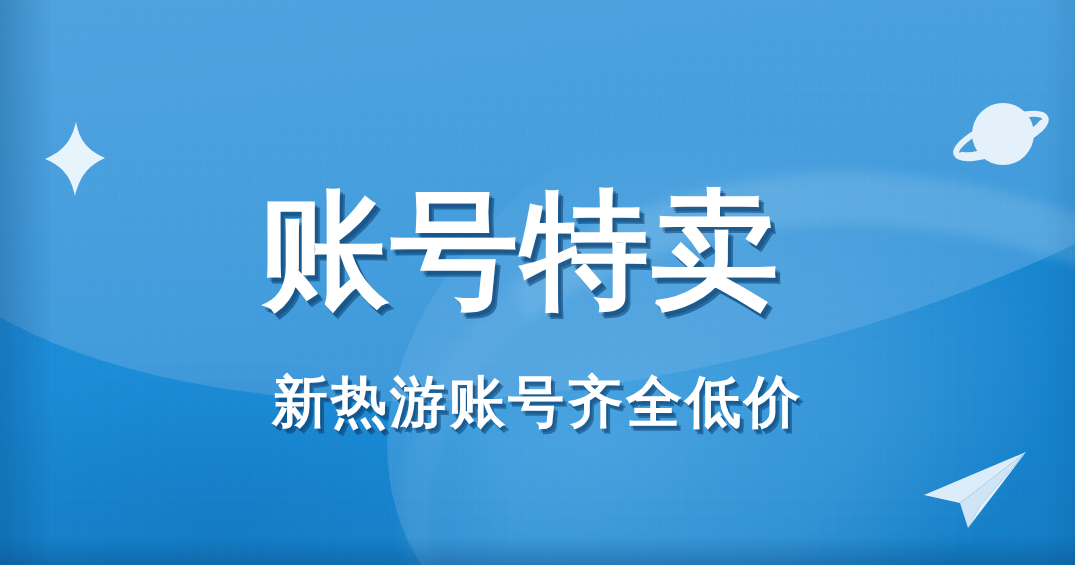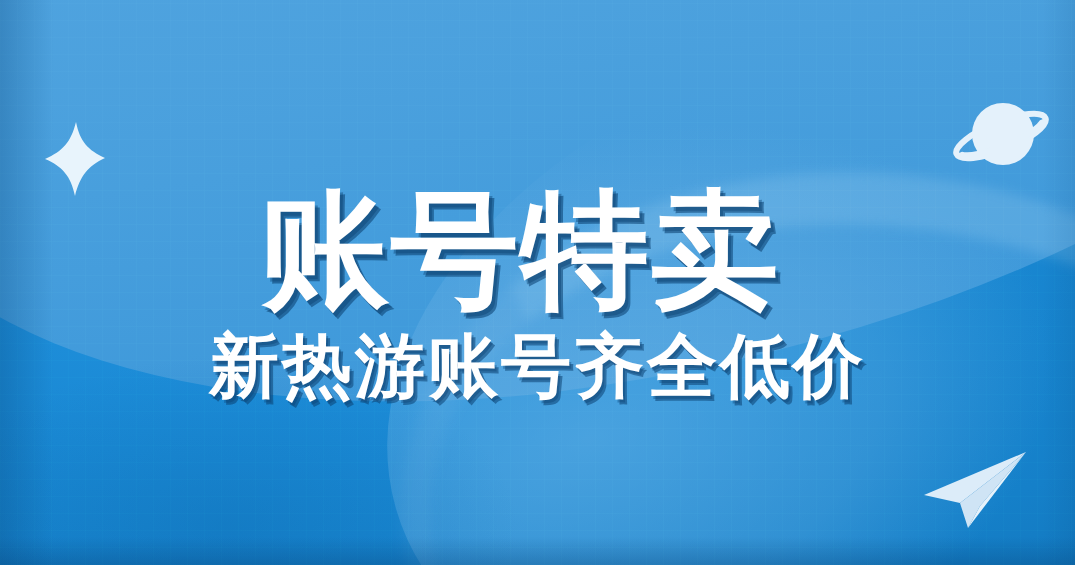--- a/index.html
+++ b/index.html
@@ -130,20 +130,21 @@
   .plane svg { display: block; width: 100%; height: 100%; }
 
   
   .content {
     position: absolute;
     inset: 0;
     display: flex;
     flex-direction: column;
     align-items: center;
     justify-content: flex-start;
+    gap: 34px;
   }
 
   .headline {
     margin-top: 186px;
     display: flex;
     align-items: baseline;
     justify-content: center;
     white-space: nowrap;
     font-size: 128px;
     line-height: 1.0;
@@ -162,22 +163,22 @@
   .headline-gap { width: 34px; }
 
   .headline-yellow {
     color: #fcd400;
     text-shadow:
       5px 6px 0 rgba(9,62,110,0.50),
       3px 4px 0 rgba(9,62,110,0.38);
   }
 
   .subheadline {
-    margin-top: 17px;
-    font-size: 70px;
+    margin-top: 26px;
+    font-size: 56px;
     line-height: 1.0;
     font-weight: 700;
     letter-spacing: 3px;
     color: #ffffff;
     white-space: nowrap;
     font-family: "DejaVu Sans", "Liberation Sans", sans-serif;
     text-shadow:
       4px 5px 0 rgba(9,62,110,0.52),
       2px 3px 0 rgba(9,62,110,0.36);
   }

